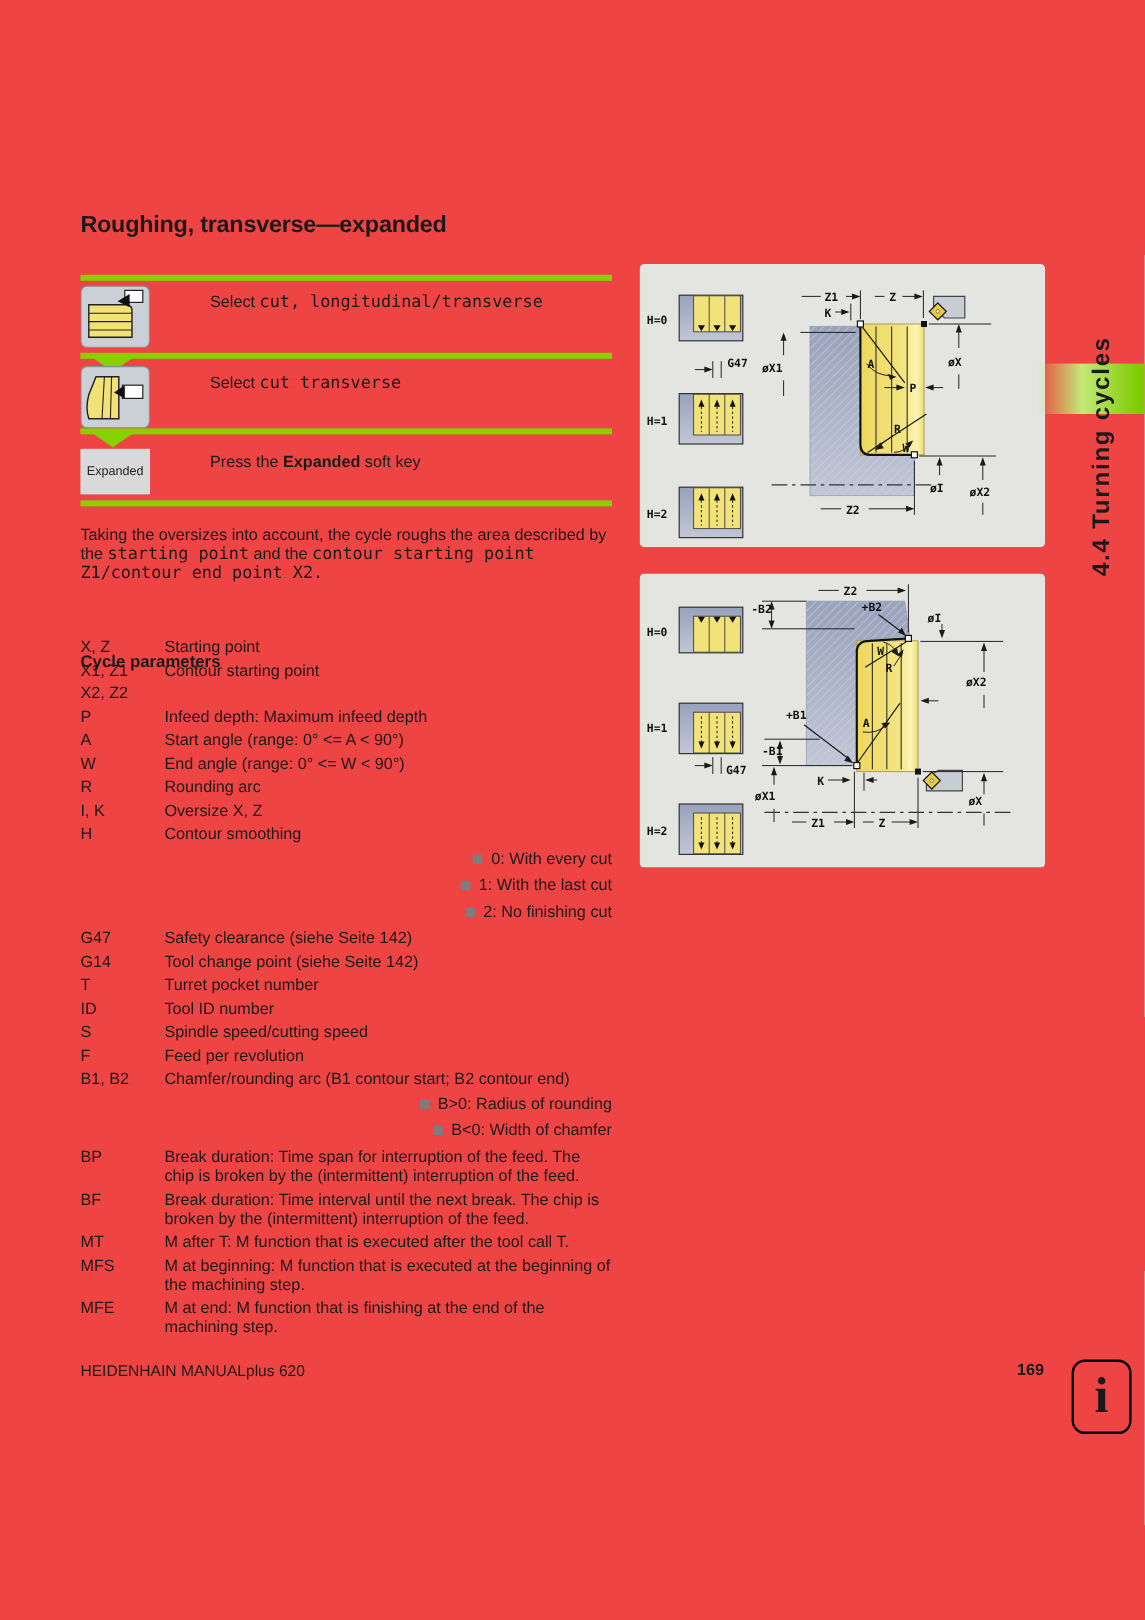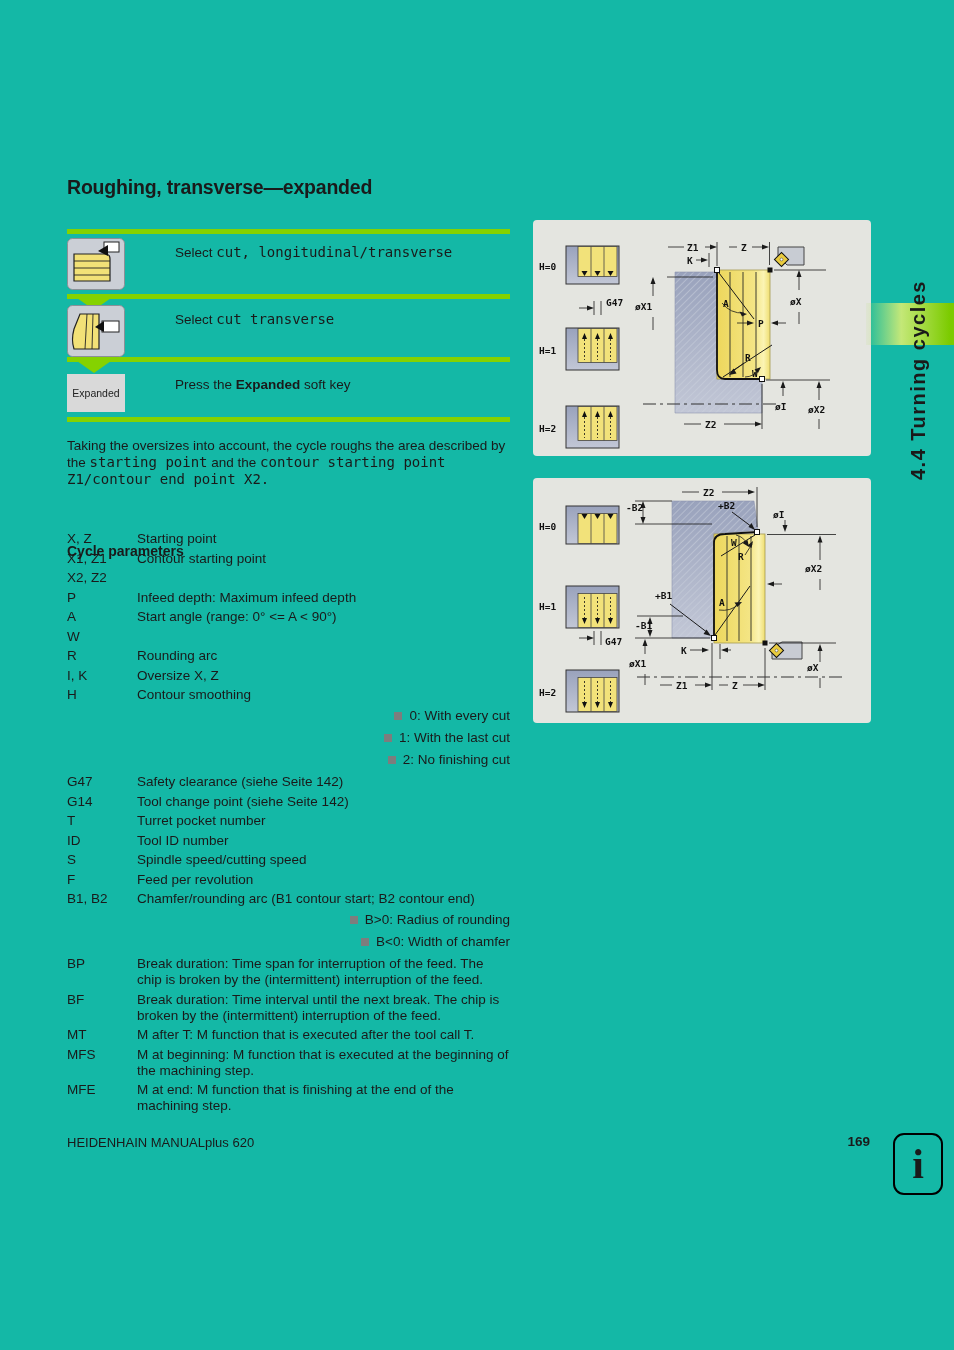--- a/index.html
+++ b/index.html
@@ -1,17 +1,17 @@
 <!DOCTYPE html>
 <html><head>
 <meta charset="utf-8">
 <style>
   :root{ --green:#85d200; --ink:#1a1a1a; }
   html,body{margin:0;padding:0;background:#fff;}
-  .page{position:relative;width:954px;height:1350px;background:#14b8a6;overflow:hidden;
+  .page{position:relative;width:954px;height:1350px;background:#ef4444;overflow:hidden;
         font-family:"Liberation Sans",sans-serif;color:var(--ink);}
   .abs{position:absolute;}
   .page-title{left:67px;top:176px;font-size:19.5px;font-weight:bold;letter-spacing:-0.2px;}
   
   .steps{left:67px;top:229px;width:443px;height:200px;}
   .rule{position:absolute;left:0;width:443px;height:5px;background:var(--green);}
   .rule-arrow{position:absolute;width:0;height:0;border-left:17px solid transparent;
               border-right:17px solid transparent;border-top:12px solid var(--green);}
   .step-icon{position:absolute;left:0;width:58px;height:52px;}
   .step-text{position:absolute;left:108px;font-size:13.5px;}
@@ -106,20 +106,21 @@
       <div class="param-row">
         <div class="param-label">P</div>
         <div class="param-desc">Infeed depth: Maximum infeed depth</div>
       </div>
       <div class="param-row">
         <div class="param-label">A</div>
         <div class="param-desc">Start angle (range: 0° &lt;= A &lt; 90°)</div>
       </div>
       <div class="param-row">
         <div class="param-label">W</div>
+        <div class="param-desc">End angle (range: 0° &lt;= W &lt; 90°)</div>
       </div>
       <div class="param-row">
         <div class="param-label">R</div>
         <div class="param-desc">Rounding arc</div>
       </div>
       <div class="param-row">
         <div class="param-label">I, K</div>
         <div class="param-desc">Oversize X, Z</div>
       </div>
       <div class="param-row">

